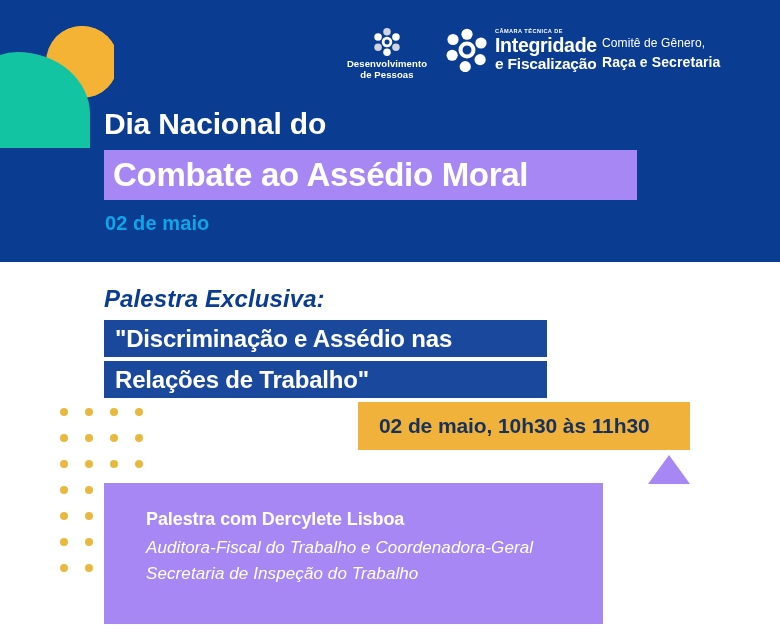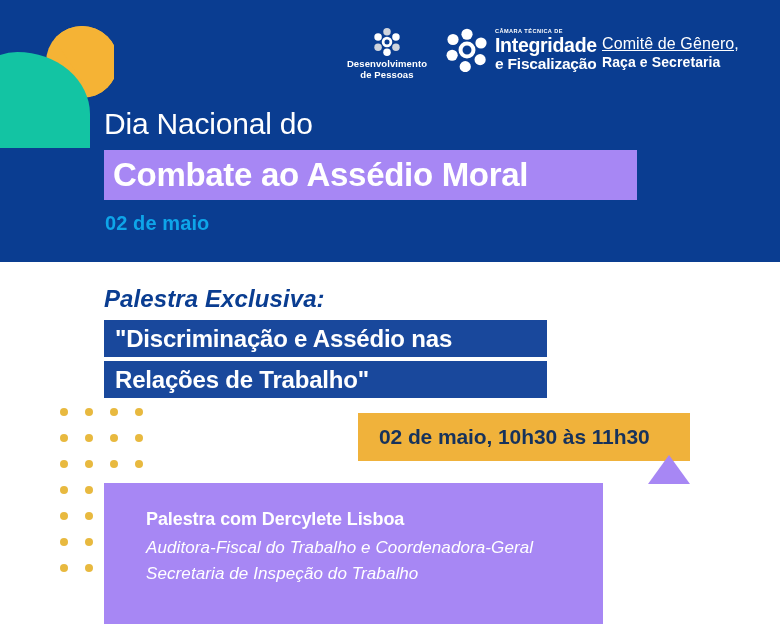--- a/index.html
+++ b/index.html
@@ -82,30 +82,30 @@
   }
 
   .logo-it { left: 116px; top: 2px; width: 200px; display: flex; align-items: center; gap: 7px; }
   .logo-it .mol-wrap { width: 42px; height: 44px; flex: none; }
   .logo-it .it-text { color:#ffffff; }
   .logo-it .it-kicker { font-size: 5.6px; letter-spacing: .45px; font-weight: bold; line-height: 7px; }
   .logo-it .it-l1 { font-size: 19.5px; font-weight: bold; line-height: 20px; letter-spacing: -.3px; }
   .logo-it .it-l2 { font-size: 15.5px; font-weight: bold; line-height: 17px; letter-spacing: -.2px; }
 
   .logo-cg { left: 272px; top: 8px; width: 160px; text-align: left; color:#ffffff; }
-  .logo-cg .cg-l1 { font-size: 16px; line-height: 19px; letter-spacing: .1px; text-decoration: underline; }
+  .logo-cg .cg-l1 { font-size: 12px; line-height: 19px; letter-spacing: .1px; }
   .logo-cg .cg-l2 { font-size: 14px; line-height: 19px; font-weight: bold; letter-spacing: .1px; }
 
   
   .h-line1 {
     position: absolute;
     left: 104px; top: 106px;
     color: #ffffff;
     font-size: 30px;
-    font-weight: normal;
+    font-weight: bold;
     letter-spacing: -.2px;
     line-height: 36px;
   }
   .h-highlight {
     position: absolute;
     left: 104px; top: 150px;
     width: 533px; height: 50px;
     background: #a787f4;
     display: flex; align-items: center;
   }
@@ -155,21 +155,21 @@
   }
   .blue-box-1 { top: 320px; }
   .blue-box-2 { top: 361px; }
 
   
   .time-box {
     position: absolute;
     left: 358px; top: 402px;
     width: 332px; height: 48px;
     background: #f0b23b;
-    display: flex; align-items: center; margin-top: 11px;
+    display: flex; align-items: center;
   }
   .time-box span {
     color: #16325c;
     font-size: 21px;
     font-weight: bold;
     letter-spacing: -.1px;
     padding-left: 21px;
     white-space: nowrap;
   }
 

